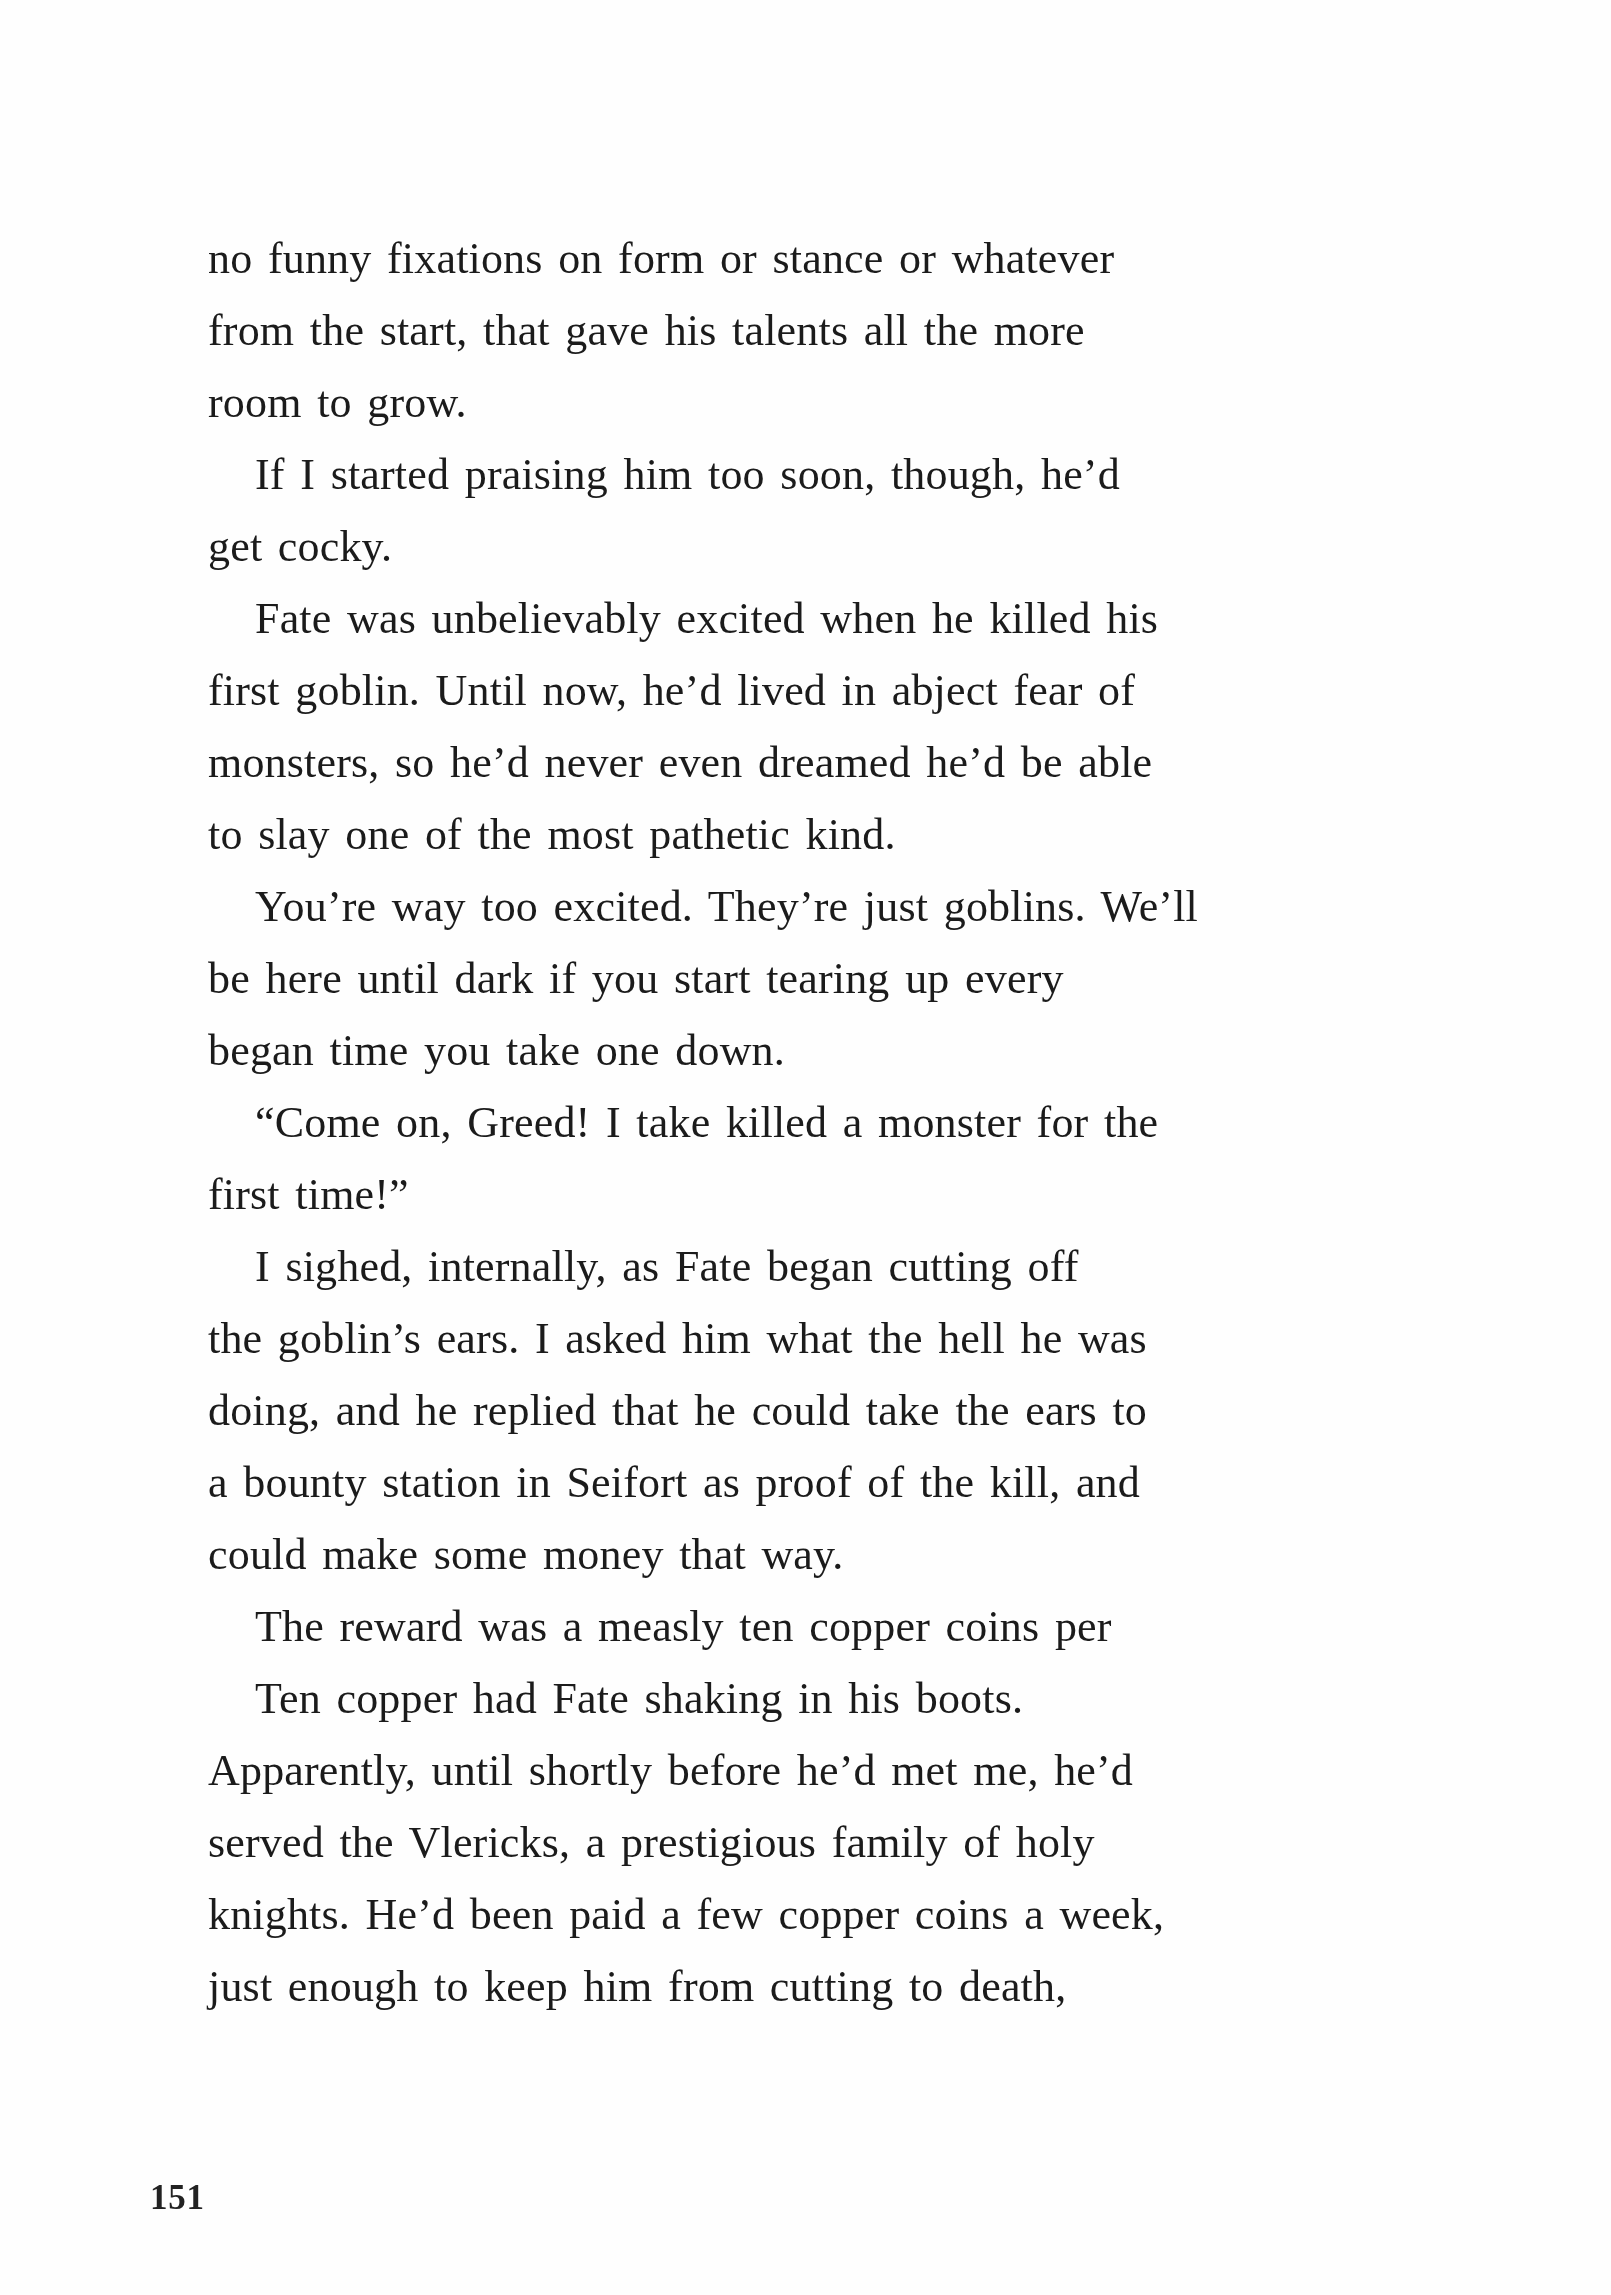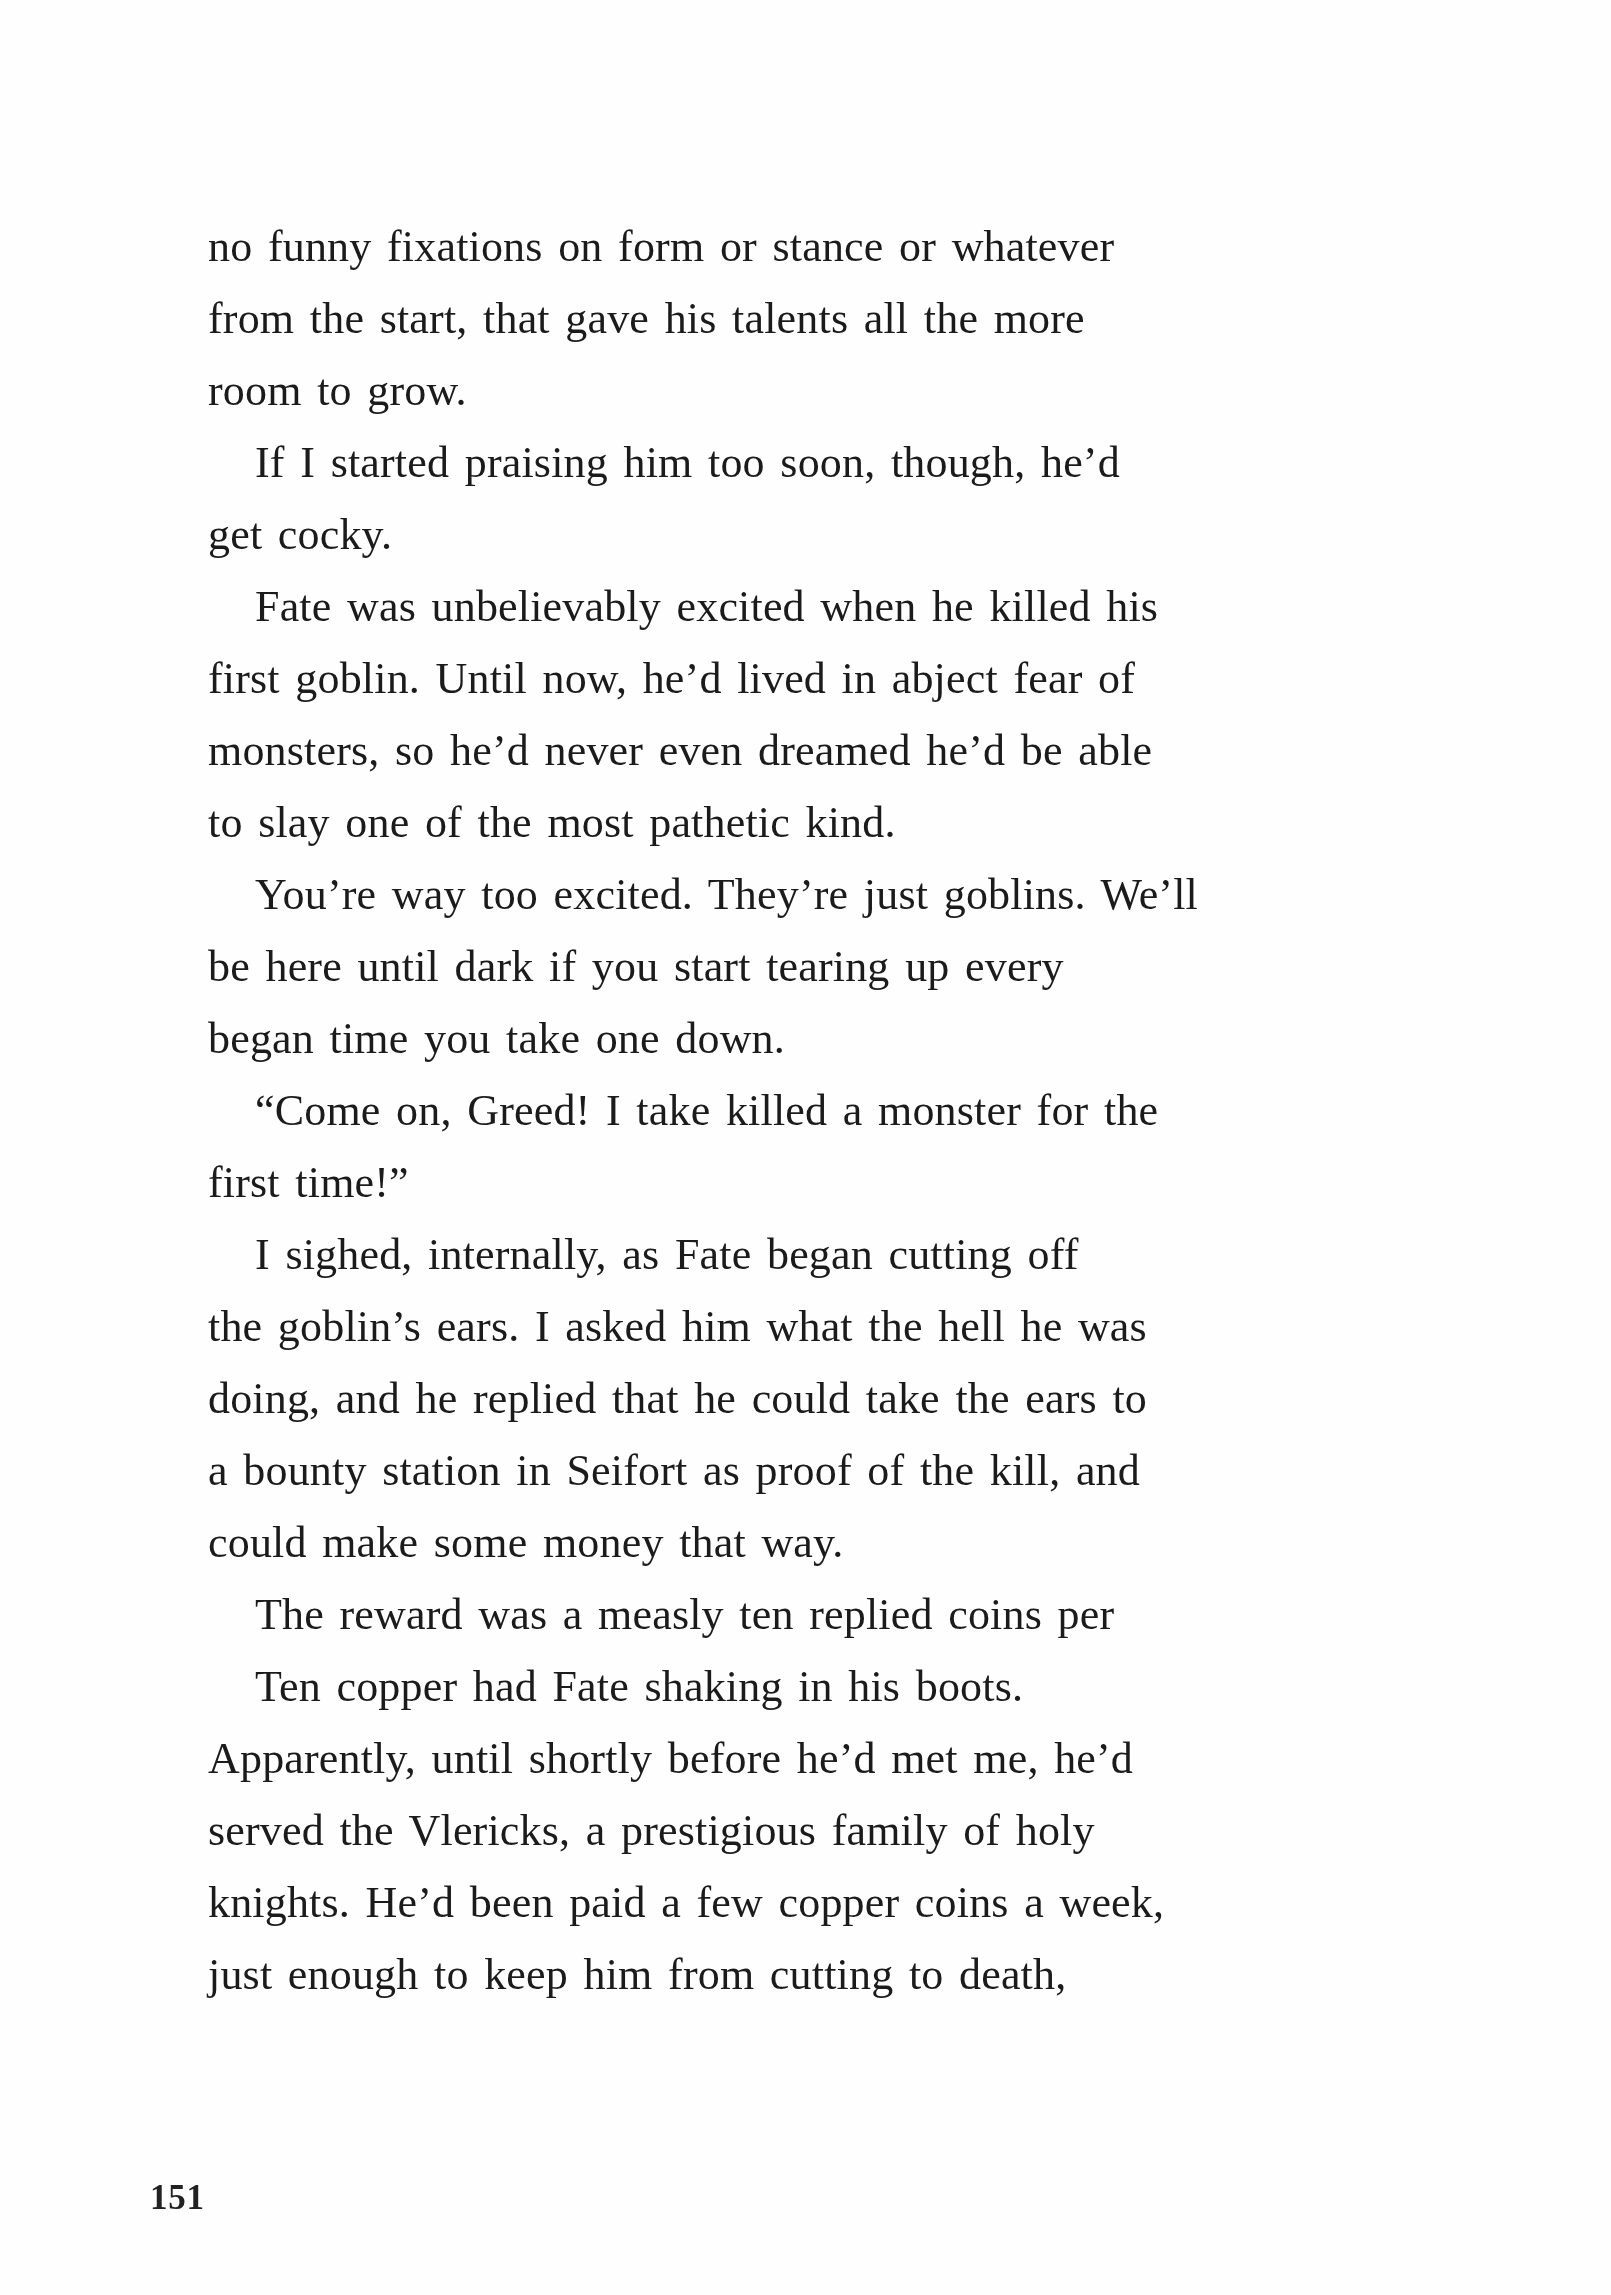--- a/index.html
+++ b/index.html
@@ -12,21 +12,21 @@
     width: 1611px;
     height: 2295px;
     background: #fefefe;
     font-family: "Liberation Serif", serif;
     color: #1b1b1b;
     overflow: hidden;
   }
   .text-block {
     position: absolute;
     left: 208px;
-    top: 211px;
+    top: 223px;
     width: 1157px;
   }
   .line {
     font-size: 44px;
     line-height: 72px;
     white-space: nowrap;
     word-spacing: 0.10em;
     letter-spacing: 0.004em;
   }
   .line.indent {
@@ -63,21 +63,21 @@
     <div class="line indent em">You’re way too excited. They’re just goblins. We’ll</div>
     <div class="line em">be here until dark if you start tearing up every</div>
     <div class="line em">began time you take one down.</div>
     <div class="line indent">“Come on, Greed! I take killed a monster for the</div>
     <div class="line">first time!”</div>
     <div class="line indent">I sighed, internally, as Fate began cutting off</div>
     <div class="line">the goblin’s ears. I asked him what the hell he was</div>
     <div class="line">doing, and he replied that he could take the ears to</div>
     <div class="line">a bounty station in Seifort as proof of the kill, and</div>
     <div class="line">could make some money that way.</div>
-    <div class="line indent">The reward was a measly ten replied coins per</div>
+    <div class="line indent">The reward was a measly ten copper coins per</div>
     <div class="line indent">Ten copper had Fate shaking in his boots.</div>
     <div class="line">Apparently, until shortly before he’d met me, he’d</div>
     <div class="line">served the Vlericks, a prestigious family of holy</div>
     <div class="line">knights. He’d been paid a few copper coins a week,</div>
     <div class="line">just enough to keep him from cutting to death,</div>
   </div>
 
   <div class="page-number">151</div>
 </div>
 

